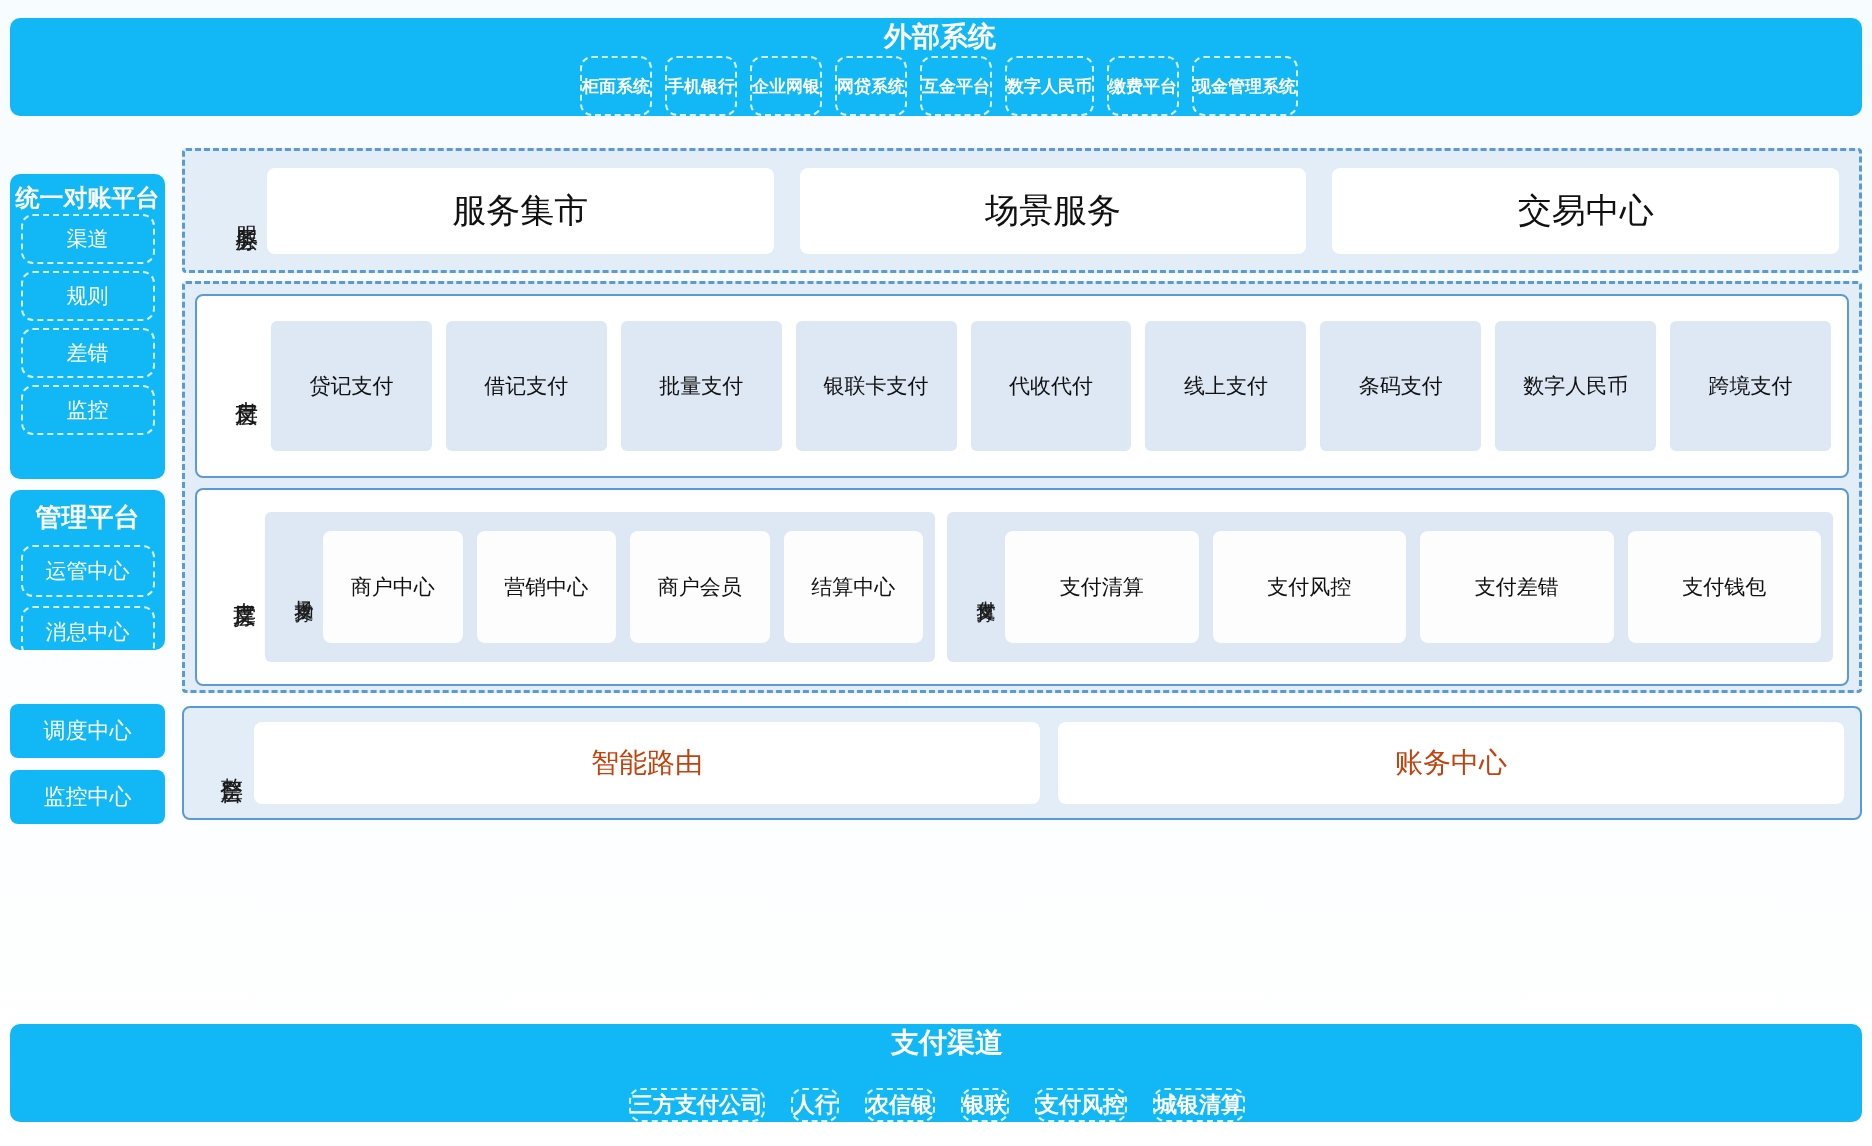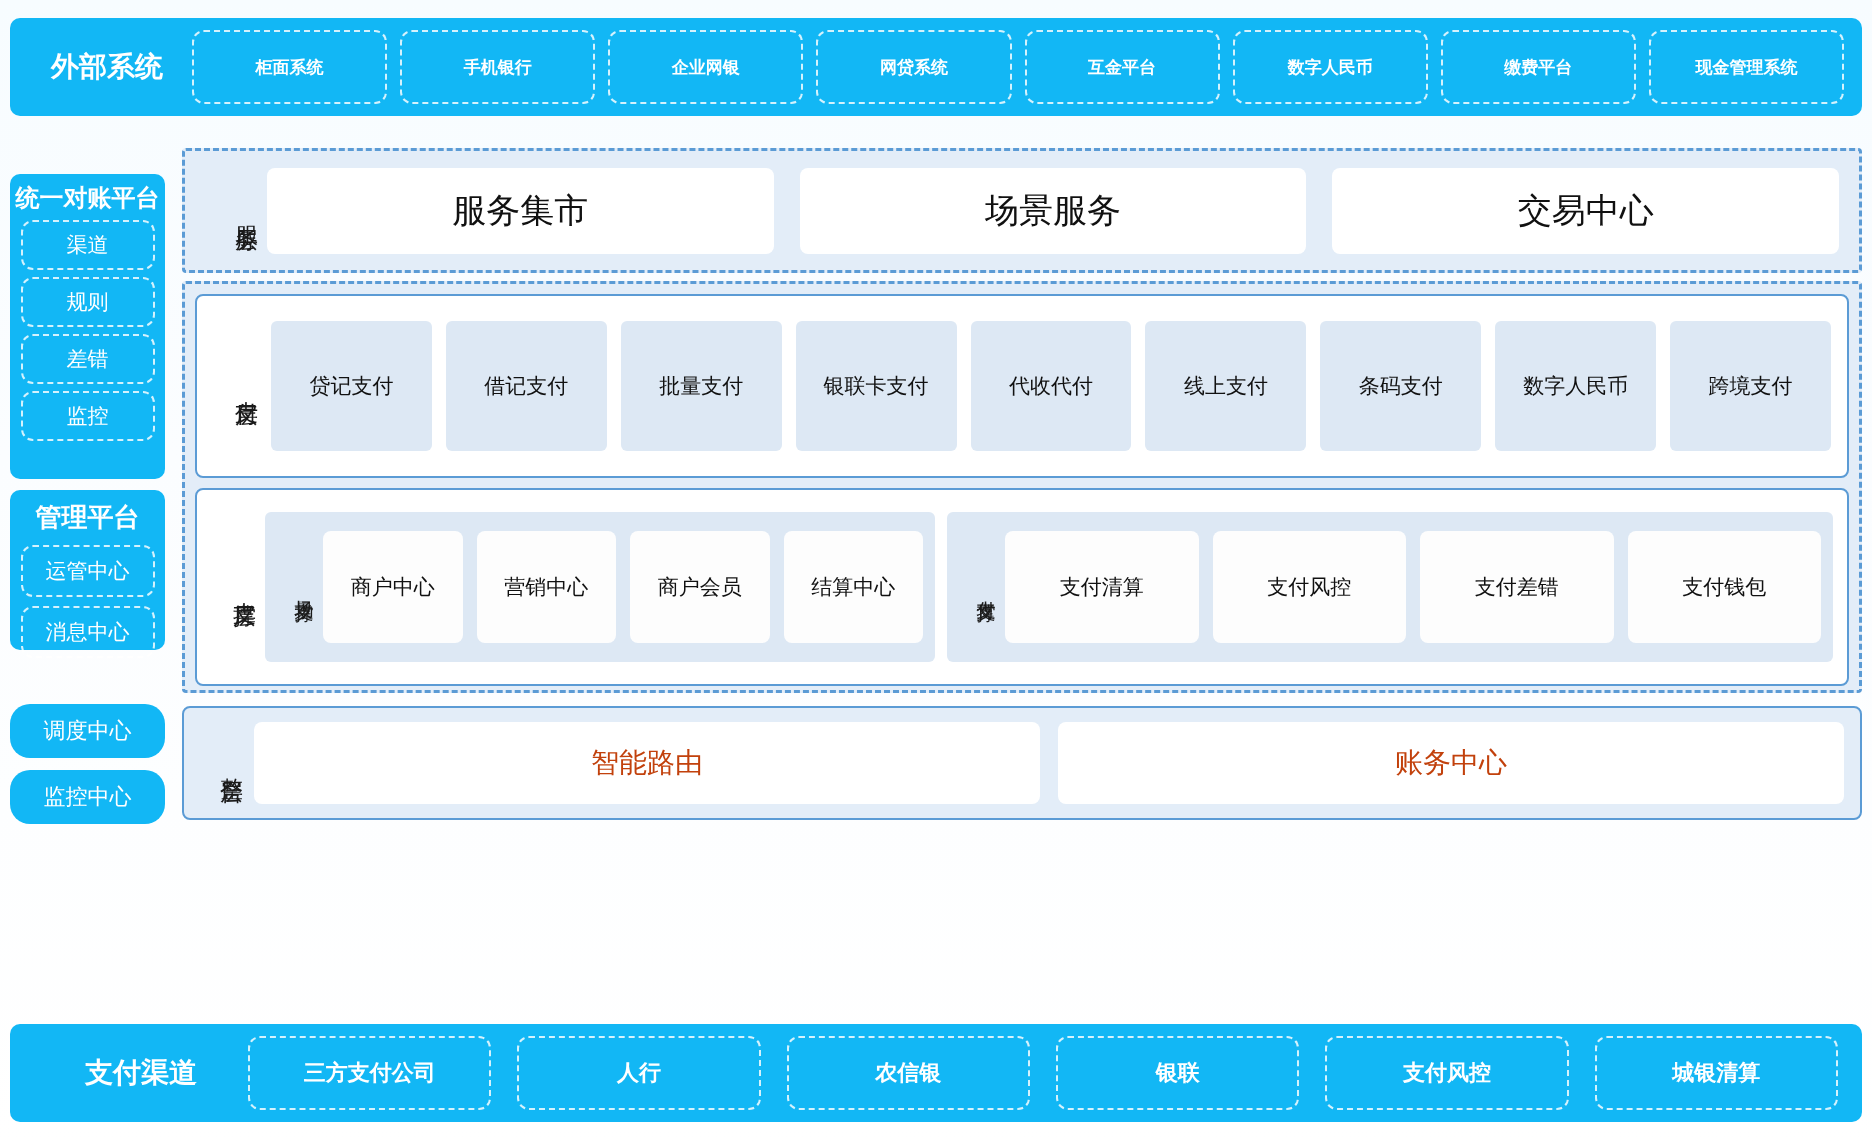--- a/index.html
+++ b/index.html
@@ -17,20 +17,21 @@
     background: linear-gradient(180deg, #f7fcff 0%, #fbfdff 40%, #ffffff 100%);
   }
 
   
   .cyan-bar {
     position: absolute;
     background: #12B7F5;
     border-radius: 10px;
     display: flex;
     align-items: center;
+    flex-direction: column;
   }
   .bar-title {
     color: #ffffff;
     font-weight: bold;
     white-space: nowrap;
     text-align: center;
   }
   .dashed-chip {
     border: 2px dashed rgba(255,255,255,0.82);
     border-radius: 12px;
@@ -53,45 +54,45 @@
   }
   #external-chips .dashed-chip { flex: 1; font-size: 17px; text-align: right; }
 
   
   #channel-bar {
     left: 10px; top: 1024px; width: 1852px; height: 98px;
     padding: 0 14px;
   }
   #channel-bar .bar-title { font-size: 28px; width: 190px; margin-left: 22px; }
   #channel-chips {
-    display: flex; flex: 1; gap: 26px; height: 74px; margin-left: 12px; margin-right: 10px;
+    display: flex; flex: 1; gap: 26px; height: 74px; margin-left: 12px; margin-right: 10px; align-items: flex-end;
   }
   #channel-chips .dashed-chip { flex: 1; font-size: 22px; }
 
   
   #recon-panel {
     left: 10px; top: 174px; width: 155px; height: 305px;
     flex-direction: column; align-items: center; padding-top: 8px;
   }
-  #recon-panel .bar-title { font-size: 24px; margin-bottom: 6px; }
+  #recon-panel .bar-title { font-size: 24px; margin-bottom: 0; }
   #recon-items { width: 134px; display: flex; flex-direction: column; gap: 7px; }
   #recon-items .dashed-chip { height: 50px; font-size: 21px; font-weight: normal; }
 
   #manage-panel {
     left: 10px; top: 490px; width: 155px; height: 160px;
     flex-direction: column; align-items: center; padding-top: 10px;
   }
   #manage-panel .bar-title { font-size: 26px; margin-bottom: 10px; }
   #manage-items { width: 134px; display: flex; flex-direction: column; gap: 9px; }
   #manage-items .dashed-chip { height: 52px; font-size: 21px; font-weight: normal; }
 
   .solid-left-chip {
     position: absolute;
     left: 10px; width: 155px; height: 54px;
-    background: #12B7F5; border-radius: 20px;
+    background: #12B7F5; border-radius: 8px;
     display: flex; align-items: center; justify-content: center;
     color: #fff; font-size: 22px;
   }
   #dispatch-center { top: 704px; }
   #monitor-center  { top: 770px; }
 
   
   
   #service-layer-box {
     position: absolute;

